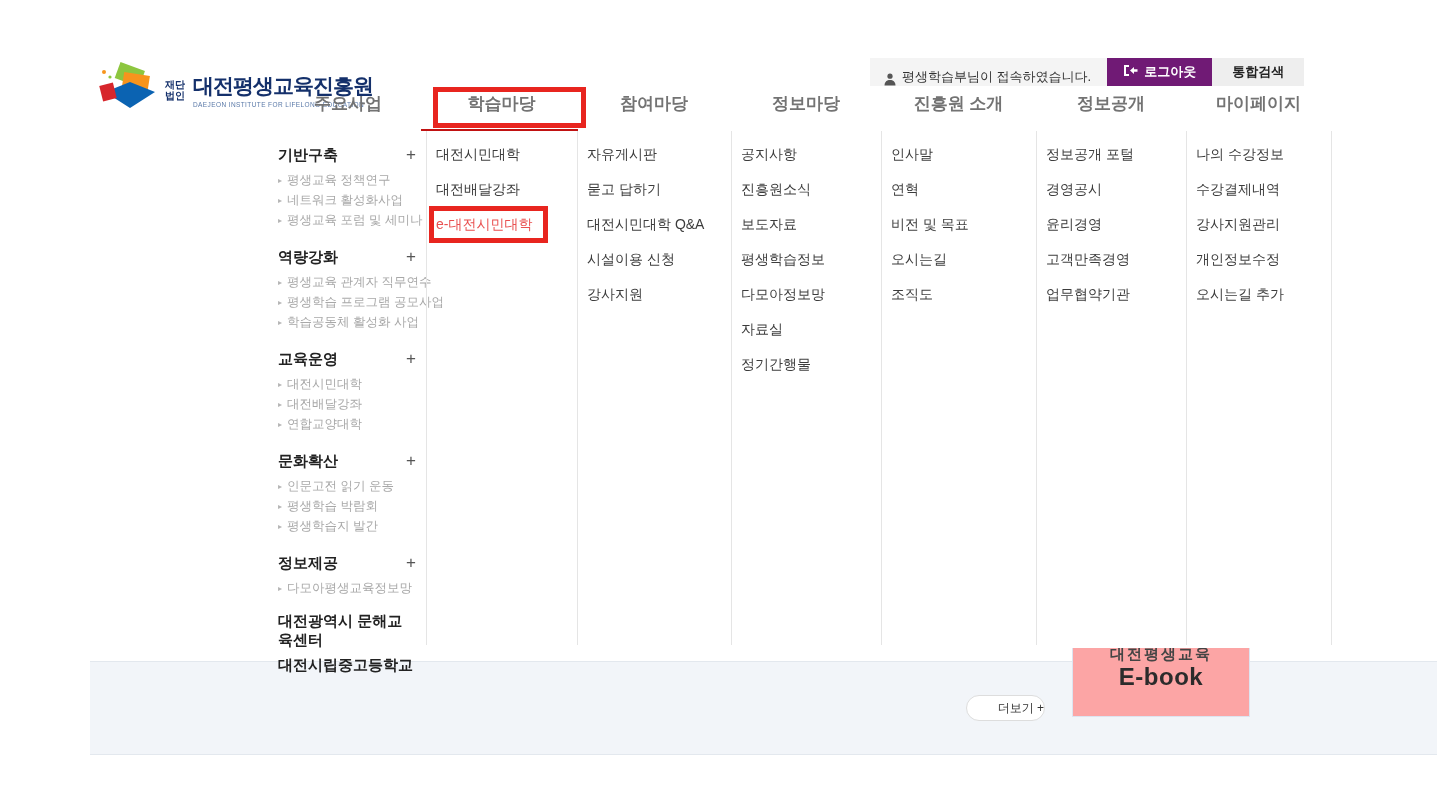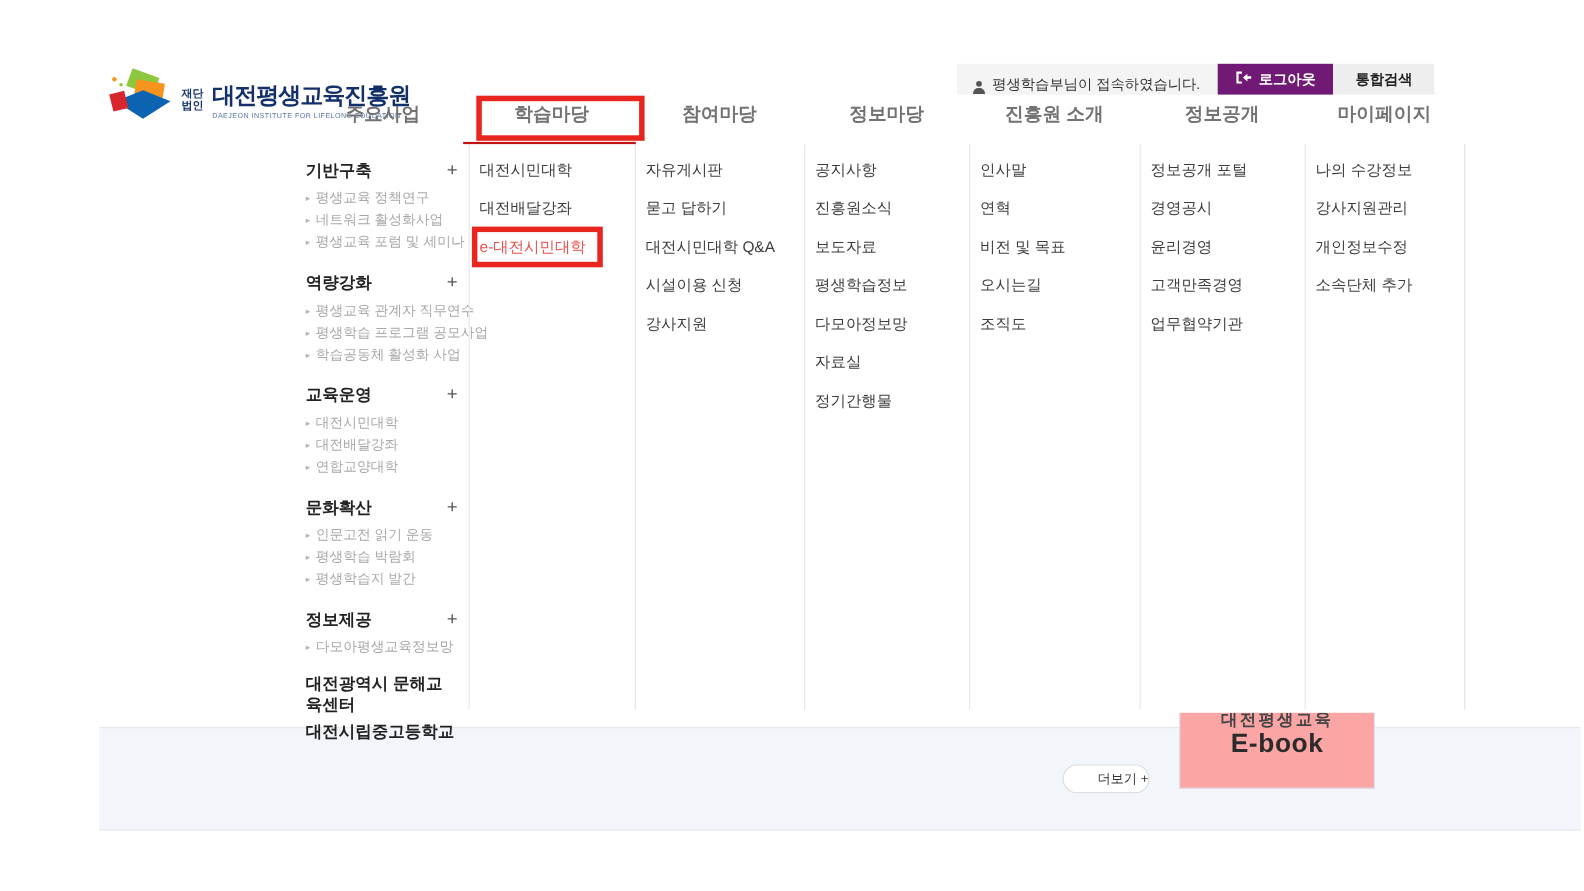--- a/index.html
+++ b/index.html
@@ -285,23 +285,24 @@
     <div class="mcol list-col bordered" style="left:766px;width:150px;">
       <div class="mitem">정보공개 포털</div>
       <div class="mitem">경영공시</div>
       <div class="mitem">윤리경영</div>
       <div class="mitem">고객만족경영</div>
       <div class="mitem">업무협약기관</div>
     </div>
 
     <div class="mcol list-col bordered" style="left:916px;width:145px;">
       <div class="mitem">나의 수강정보</div>
+      <div class="mitem">수강결제내역</div>
       <div class="mitem">강사지원관리</div>
       <div class="mitem">개인정보수정</div>
-      <div class="mitem">소속단체 추가</div>
+      <div class="mitem">오시는길 추가</div>
     </div>
 
     <div class="mcol-last-edge"></div>
   </div>
 
   <div class="active-underline"></div>
 
   <div class="annotation anno-nav"></div>
   <div class="annotation anno-item"></div>
 

